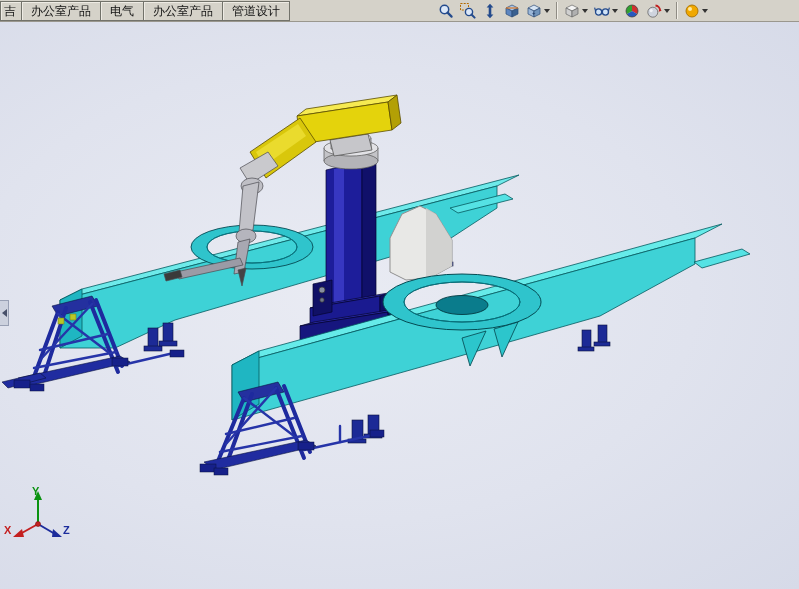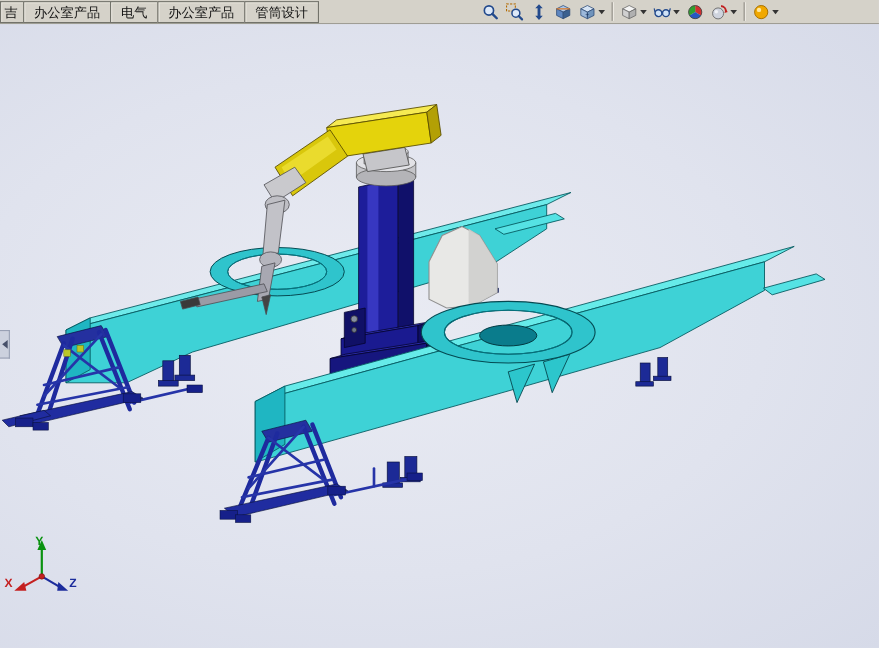--- a/index.html
+++ b/index.html
@@ -35,21 +35,21 @@
   text.axis { font-family:"Liberation Sans",sans-serif; font-size:11px; font-weight:bold; }
 </style>
 </head>
 <body>
 
 <div class="toolbar">
   <div class="tab partial">吉</div>
   <div class="tab">办公室产品</div>
   <div class="tab">电气</div>
   <div class="tab">办公室产品</div>
-  <div class="tab">管筒设计</div>
+  <div class="tab">管道设计</div>
 
   <div class="ticons">
     <span class="ticon">
       <svg width="16" height="16">
           <circle cx="6.5" cy="6.5" r="4.2" fill="#dce8f8" stroke="#234a8c" stroke-width="1.5"></circle>
           <line x1="9.6" y1="9.6" x2="13.6" y2="13.6" stroke="#234a8c" stroke-width="2.2" stroke-linecap="round"></line>
         </svg>
     </span>
     <span class="ticon">
       <svg width="16" height="16">

